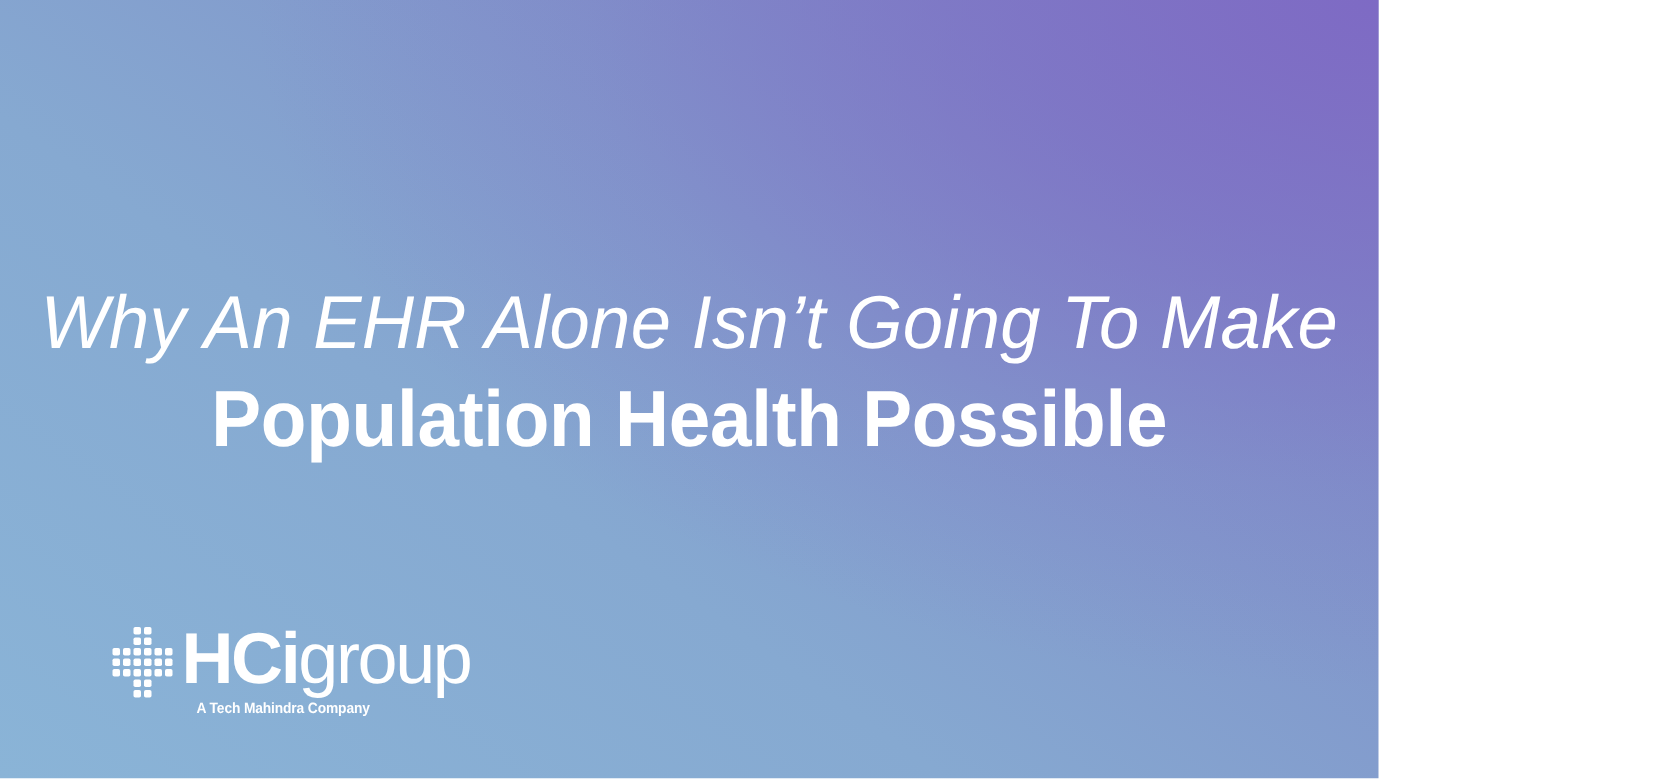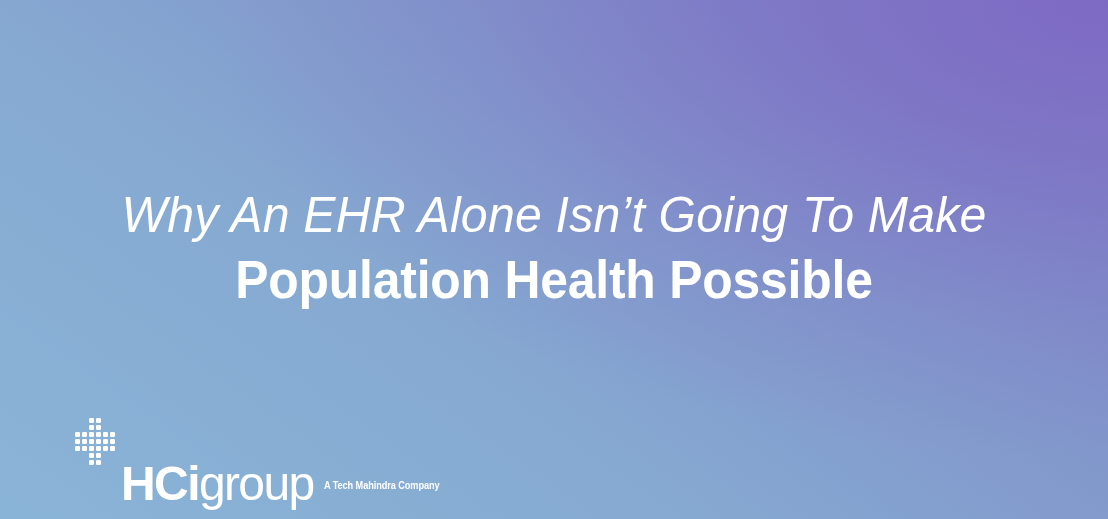--- a/index.html
+++ b/index.html
@@ -4,21 +4,21 @@
 <title>Banner</title>
 <style>
   html, body {
     margin: 0;
     padding: 0;
     background: #ffffff;
   }
 
   .banner {
     position: relative;
-    width: 1108px;
+    width: 919px;
     height: 519px;
     overflow: hidden;
     font-family: "Liberation Sans", sans-serif;
     
     background:
       radial-gradient(120% 130% at 100% 0%,
         rgba(126,105,196,0.95) 0%,
         rgba(126,105,196,0.55) 26%,
         rgba(126,105,196,0.18) 48%,
         rgba(126,105,196,0.00) 68%),
@@ -77,22 +77,22 @@
   .logo-mark {
     width: 42px;
     height: 48px;
     margin-top: 2px;
     flex: 0 0 auto;
   }
 
   .logo-text {
     margin-left: 5px;
     display: flex;
-    align-items: center;
-    margin-top: 44px;
+    flex-direction: column;
+    align-items: flex-start;
   }
 
   .wordmark {
     color: #ffffff;
     font-size: 48px;
     line-height: 48px;
     letter-spacing: -1.6px;
     white-space: nowrap;
   }
 

